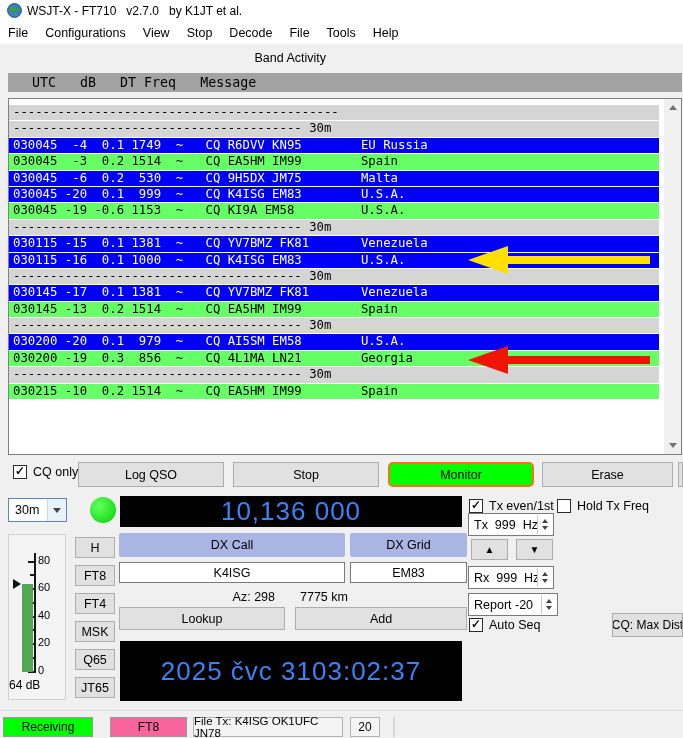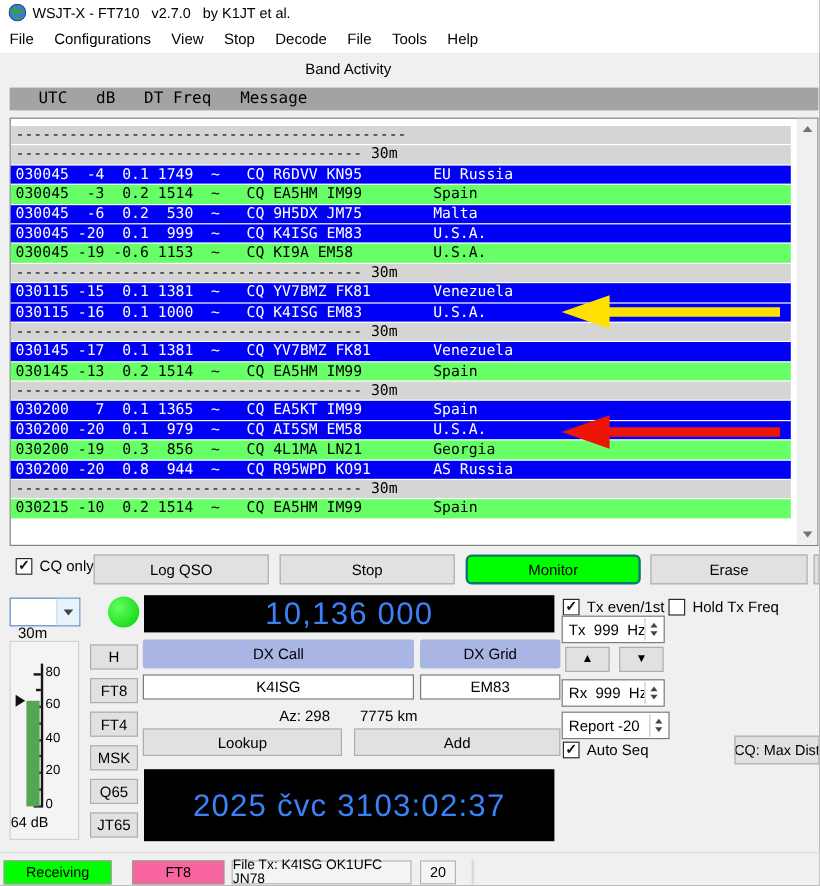--- a/index.html
+++ b/index.html
@@ -31,25 +31,25 @@
   .tri-up{width:0;height:0;border-left:4px solid transparent;border-right:4px solid transparent;border-bottom:5px solid #737373;}
   .tri-down{width:0;height:0;border-left:4px solid transparent;border-right:4px solid transparent;border-top:5px solid #737373;}
   .arrow{position:absolute;pointer-events:none;}
   
   .cbrow{position:absolute;display:flex;gap:6px;align-items:center;font-size:12.5px;}
   .cb{display:inline-block;width:14px;height:14px;background:#fff;border:1px solid #2b2b2b;
       box-sizing:border-box;position:relative;flex:0 0 auto;}
   .cb .mk{position:absolute;left:1px;top:-2px;font-size:12px;font-weight:bold;color:#111;line-height:14px;}
   .btn{position:absolute;background:#e1e1e1;border:1px solid #adadad;box-sizing:border-box;font-size:12.5px;
        display:flex;align-items:center;justify-content:center;}
-  #btn-monitor{background:#00ff00;border:2px solid #0f766e;border-radius:5px;}
+  #btn-monitor{background:#00ff00;border:2px solid #f97316;border-radius:5px;}
   
   #band-combo{position:absolute;left:8px;top:498px;width:59px;height:24px;background:#fff;
               border:1px solid #5a87c0;box-sizing:border-box;font-size:12.5px;}
-  .combo-text{position:absolute;left:6px;top:4px;margin-top:18px;}
+  .combo-text{position:absolute;left:6px;top:4px;}
   .combo-arrow{position:absolute;right:0;top:0;bottom:0;width:18px;background:#e7f2fb;
                border-left:1px solid #c2d9ee;display:flex;align-items:center;justify-content:center;}
   #rx-indicator{position:absolute;left:90px;top:497px;width:26px;height:26px;border-radius:50%;
                 background:radial-gradient(circle at 35% 35%,#63ff63,#00d200);}
   .lcd{position:absolute;background:#000;color:#3b82f6;display:flex;align-items:center;justify-content:center;
        font-size:26px;letter-spacing:1px;}
   #freq-display{left:120px;top:496px;width:342px;height:31px;}
   #clock{left:120px;top:641px;width:342px;height:60px;flex-direction:row;line-height:25px;}
   
   .spin{position:absolute;background:#fff;border:1px solid #7a7a7a;box-sizing:border-box;font-size:12.5px;
@@ -120,24 +120,22 @@
         <div class="brow blue">030045  -6  0.2  530  ~   CQ 9H5DX JM75        Malta</div>
         <div class="brow blue">030045 -20  0.1  999  ~   CQ K4ISG EM83        U.S.A.</div>
         <div class="brow green">030045 -19 -0.6 1153  ~   CQ KI9A EM58         U.S.A.</div>
         <div class="brow sep">--------------------------------------- 30m</div>
         <div class="brow blue">030115 -15  0.1 1381  ~   CQ YV7BMZ FK81       Venezuela</div>
         <div class="brow blue">030115 -16  0.1 1000  ~   CQ K4ISG EM83        U.S.A.</div>
         <div class="brow sep">--------------------------------------- 30m</div>
         <div class="brow blue">030145 -17  0.1 1381  ~   CQ YV7BMZ FK81       Venezuela</div>
         <div class="brow green">030145 -13  0.2 1514  ~   CQ EA5HM IM99        Spain</div>
         <div class="brow sep">--------------------------------------- 30m</div>
-        <div class="brow blue">030200   7  0.1 1365  ~   CQ EA5KT IM99        Spain</div>
         <div class="brow blue">030200 -20  0.1  979  ~   CQ AI5SM EM58        U.S.A.</div>
         <div class="brow green">030200 -19  0.3  856  ~   CQ 4L1MA LN21        Georgia</div>
-        <div class="brow blue">030200 -20  0.8  944  ~   CQ R95WPD KO91       AS Russia</div>
         <div class="brow sep">--------------------------------------- 30m</div>
         <div class="brow green">030215 -10  0.2 1514  ~   CQ EA5HM IM99        Spain</div>
       </div>
     <div class="scrollbar">
       <div class="sb-btn sb-up">
           <div class="tri-up"></div>
         </div>
       <div class="sb-btn sb-down">
           <div class="tri-down"></div>
         </div>

